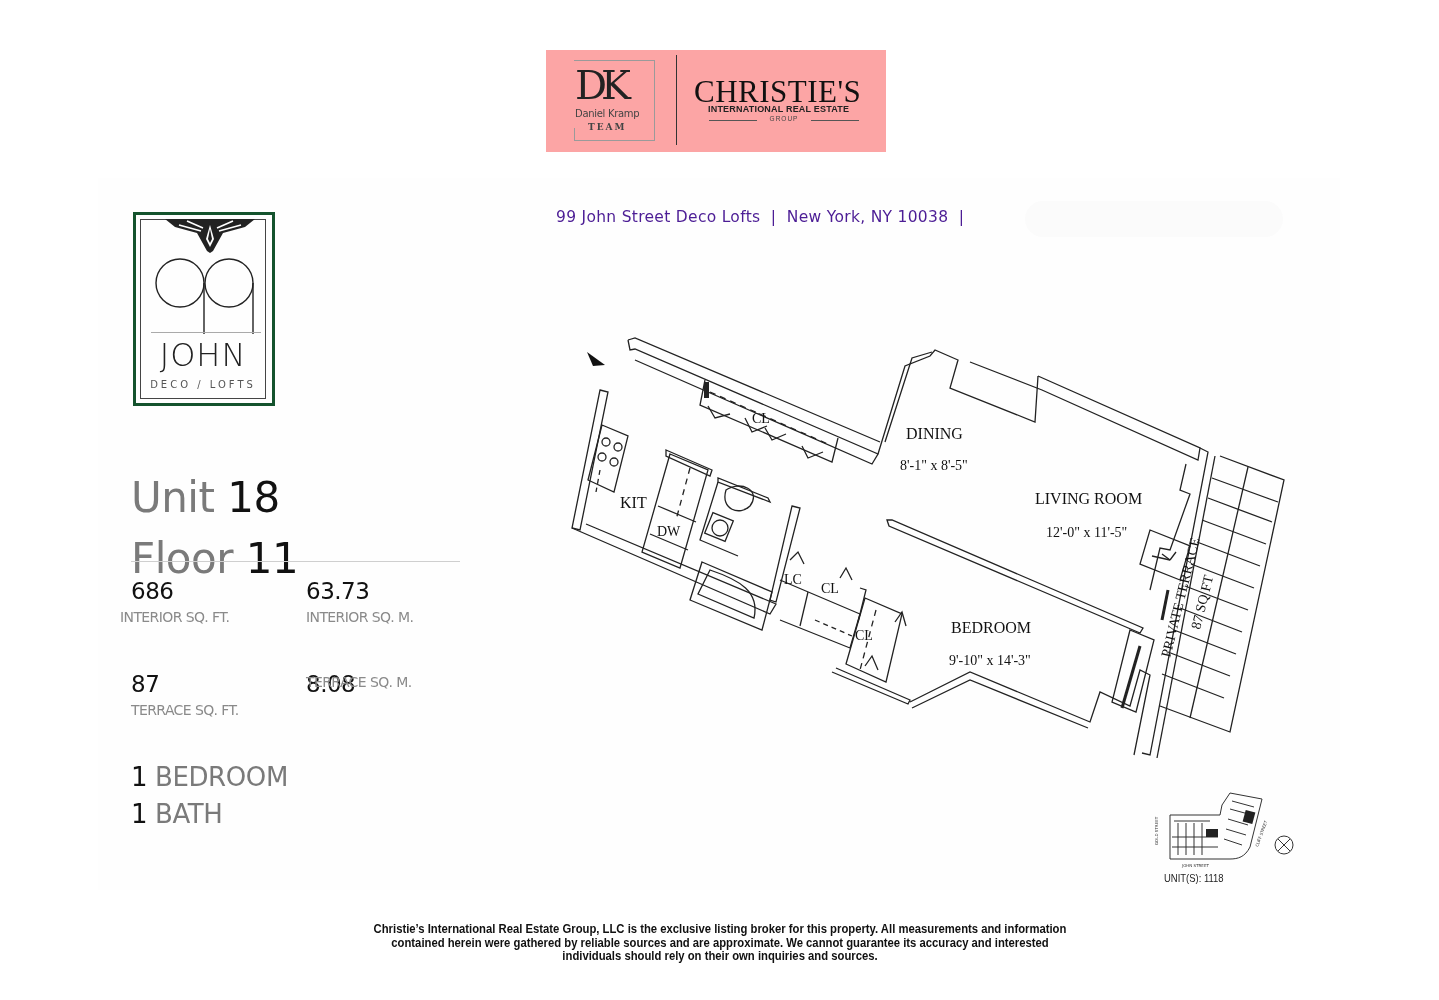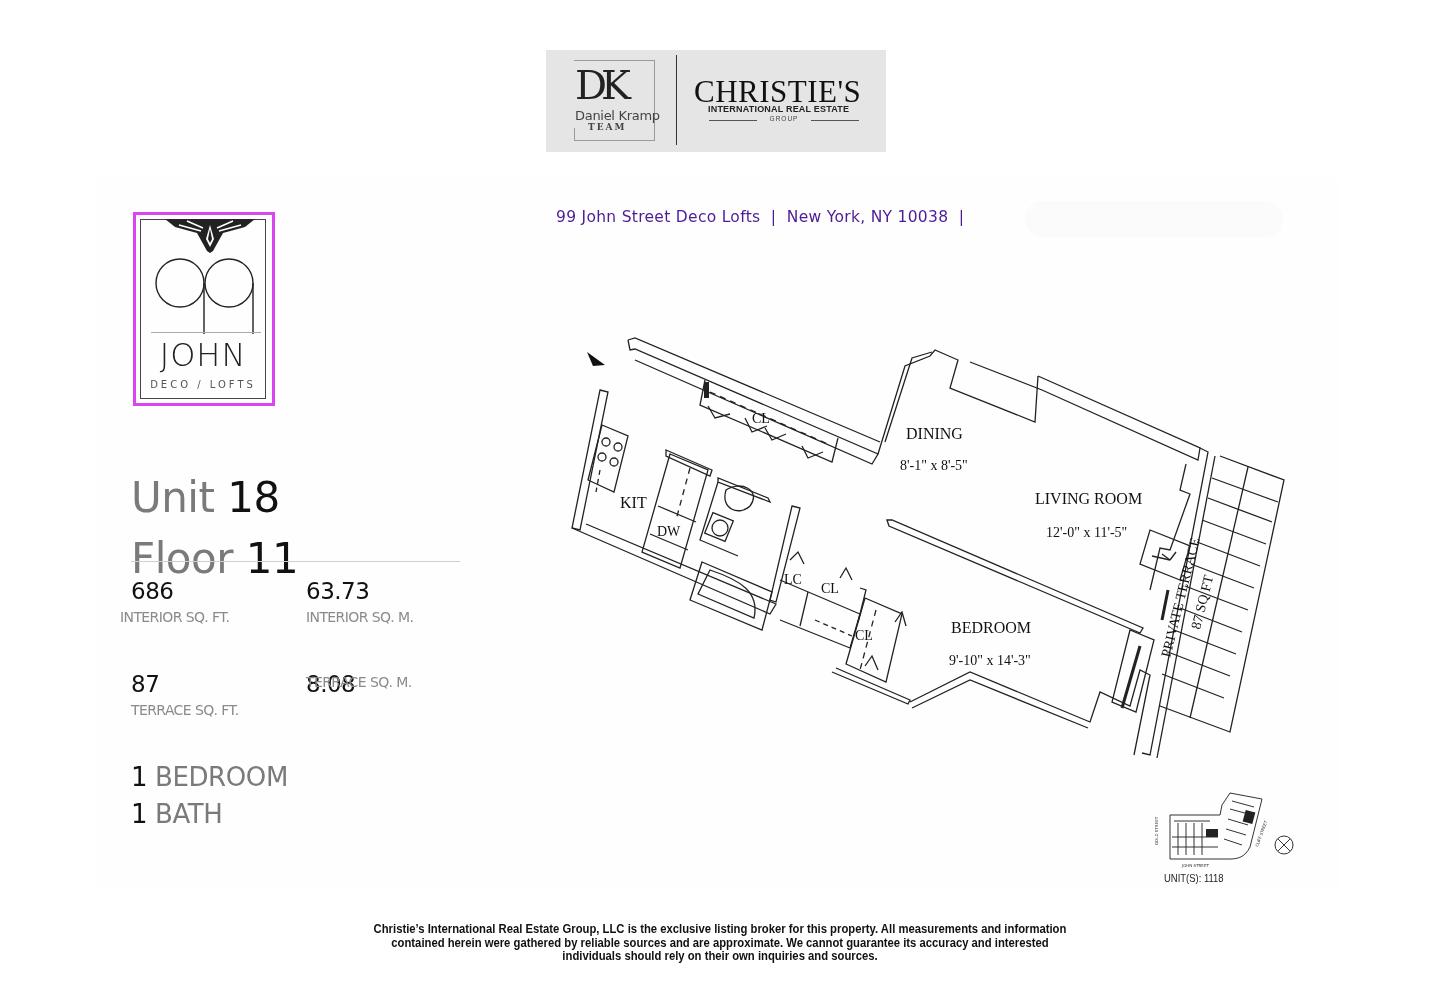--- a/index.html
+++ b/index.html
@@ -3,40 +3,40 @@
 <meta charset="utf-8">
 <style>
   html, body { margin: 0; padding: 0; }
   body {
     width: 1439px; height: 1000px; position: relative; overflow: hidden;
     background: #ffffff; font-family: "DejaVu Sans", sans-serif; color: #111;
   }
   .abs { position: absolute; }
 
   
-  #header-logos { left: 546px; top: 50px; width: 340px; height: 102px; background: #e5e5e5; }
+  #header-logos { left: 546px; top: 50px; width: 340px; height: 102px; background: #fca5a5; }
   #dk-box { left: 28px; top: 10px; width: 80px; height: 80px; border: 1px solid #9a9a9a; border-left: none; border-top: none; }
   #dk-box::before { content:""; position:absolute; left:0; top:0; width:80px; height:1px; background:#9a9a9a; }
   #dk-box::after { content:""; position:absolute; left:0; bottom:0; width:1px; height:12px; background:#9a9a9a; }
   #dk-mark { left: 29px; top: 12px; font-family: "DejaVu Serif", serif; font-size: 40px; font-weight: 300; letter-spacing: -6px; color: #222; }
-  #dk-name { left: 29px; top: 58px; font-size: 13px; color: #444; letter-spacing: -0.3px; }
+  #dk-name { left: 29px; top: 58px; font-size: 10px; color: #444; letter-spacing: -0.3px; }
   #dk-team { left: 42px; top: 72px; font-family: "DejaVu Serif", serif; font-size: 9px; color: #444; letter-spacing: 2px; font-weight: bold; }
   #logo-divider { left: 130px; top: 5px; width: 1px; height: 90px; background: #333; }
   #christies-wordmark { left: 148px; top: 24px; font-family: "Liberation Serif", serif; font-size: 31px; color: #111; letter-spacing: 0.5px; }
   #christies-sub { left: 162px; top: 54px; font-family: "Liberation Sans", sans-serif; font-size: 9px; font-weight: bold; color: #222; letter-spacing: 0.2px; }
   #christies-group { left: 163px; top: 65px; width: 150px; font-family: "Liberation Sans", sans-serif; font-size: 6.5px; color: #444; text-align:center; letter-spacing: 1px; }
   #christies-group::before, #christies-group::after { content:""; position:absolute; top:5px; width:48px; height:1px; background:#555; }
   #christies-group::before { left: 0; }
   #christies-group::after { right: 0; }
 
   
   #main-panel { left: 98px; top: 178px; width: 1242px; height: 712px; background: #fefefe; }
 
   
-  #john-logo { left: 133px; top: 212px; width: 136px; height: 188px; border: 3px solid #d946ef; }
+  #john-logo { left: 133px; top: 212px; width: 136px; height: 188px; border: 3px solid #14532d; }
   #john-logo-inner { left: 4px; top: 4px; width: 124px; height: 178px; border: 1px solid #444; }
   #john-fan { left: 24px; top: -1px; width: 90px; height: 34px; }
   #john-99 { left: 12px; top: 36px; width: 104px; height: 80px; }
   #john-rule { left: 10px; top: 112px; width: 110px; height: 1px; background: #aaa; }
   #john-word { left: 0; top: 116px; width: 124px; text-align:center; font-size: 32px; font-weight: 300; color:#222; letter-spacing: 1px; }
   #john-tag { left: 0; top: 159px; width: 124px; text-align:center; font-size: 10px; color:#555; letter-spacing: 3px; }
 
   
   .big-line { font-family: "DejaVu Sans", sans-serif; font-size: 42px; color: #7a7a7a; letter-spacing: -0.5px; margin-top: 36px; }
   .big-line .num { color: #111; }

